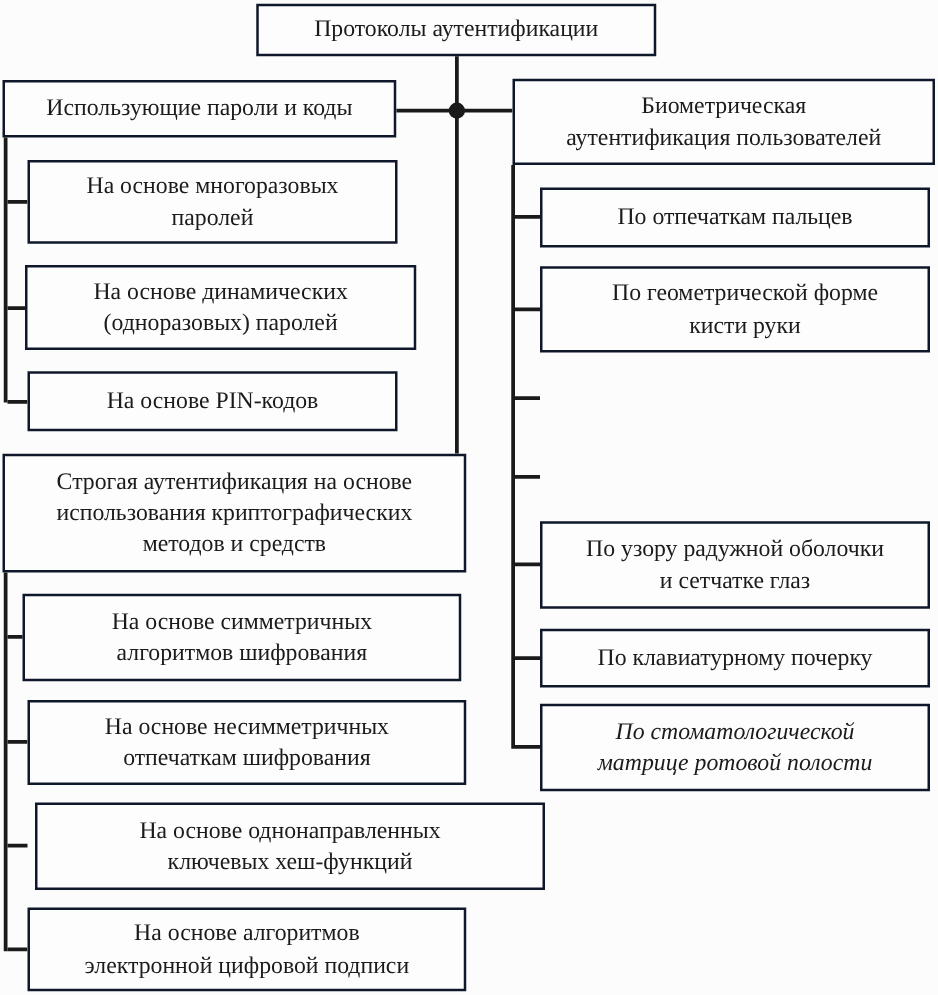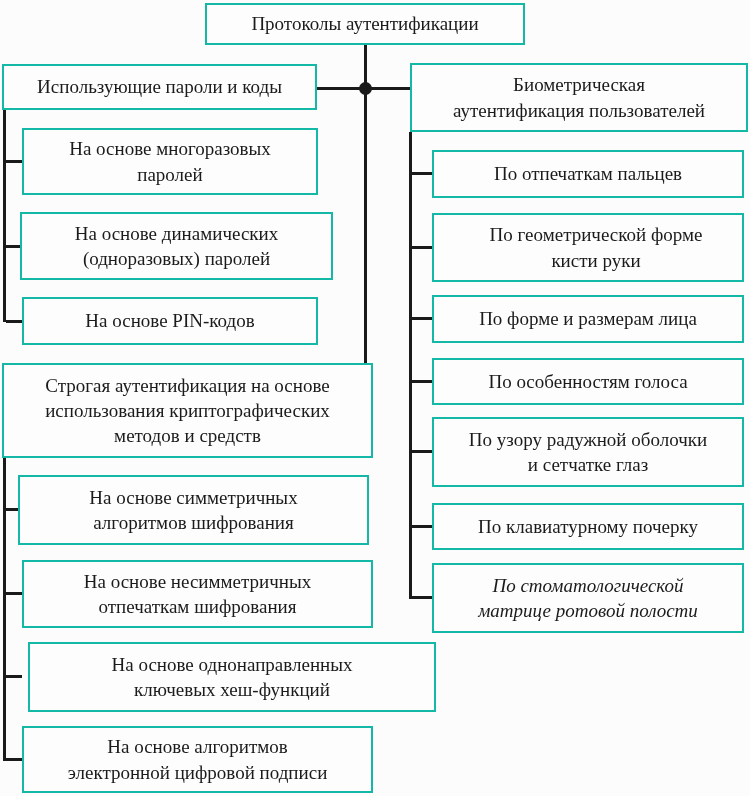--- a/index.html
+++ b/index.html
@@ -11,21 +11,21 @@
     position: relative;
     width: 750px;
     height: 796px;
     background: #fcfcfc;
     overflow: hidden;
   }
   .box {
     position: absolute;
     box-sizing: border-box;
     background: #fdfdfd;
-    border: 2px solid #14b8a6;
+    border: 2px solid #0f172a;
     color: #1b1b1b;
     font-size: 19px;
     line-height: 1.32;
     display: flex;
     align-items: center;
     justify-content: center;
     text-align: center;
     white-space: pre-line;
     padding: 2px 6px;
   }
@@ -128,21 +128,19 @@
   <div class="line c-bio-s0"></div>
   <div class="line c-bio-s1"></div>
   <div class="line c-bio-s2"></div>
   <div class="line c-bio-s3"></div>
   <div class="line c-bio-s4"></div>
   <div class="line c-bio-s5"></div>
   <div class="line c-bio-s6"></div>
   <div class="box n-bio-0">По отпечаткам пальцев</div>
   <div class="box n-bio-1">По геометрической форме
 кисти руки</div>
-  <div class="box n-bio-2">По форме и размерам лица</div>
-  <div class="box n-bio-3">По особенностям голоса</div>
   <div class="box n-bio-4">По узору радужной оболочки
 и сетчатке глаз</div>
   <div class="box n-bio-5">По клавиатурному почерку</div>
   <div class="box n-bio-6">По стоматологической
 матрице ротовой полости</div>
 
 </div>
 
 </body></html>

